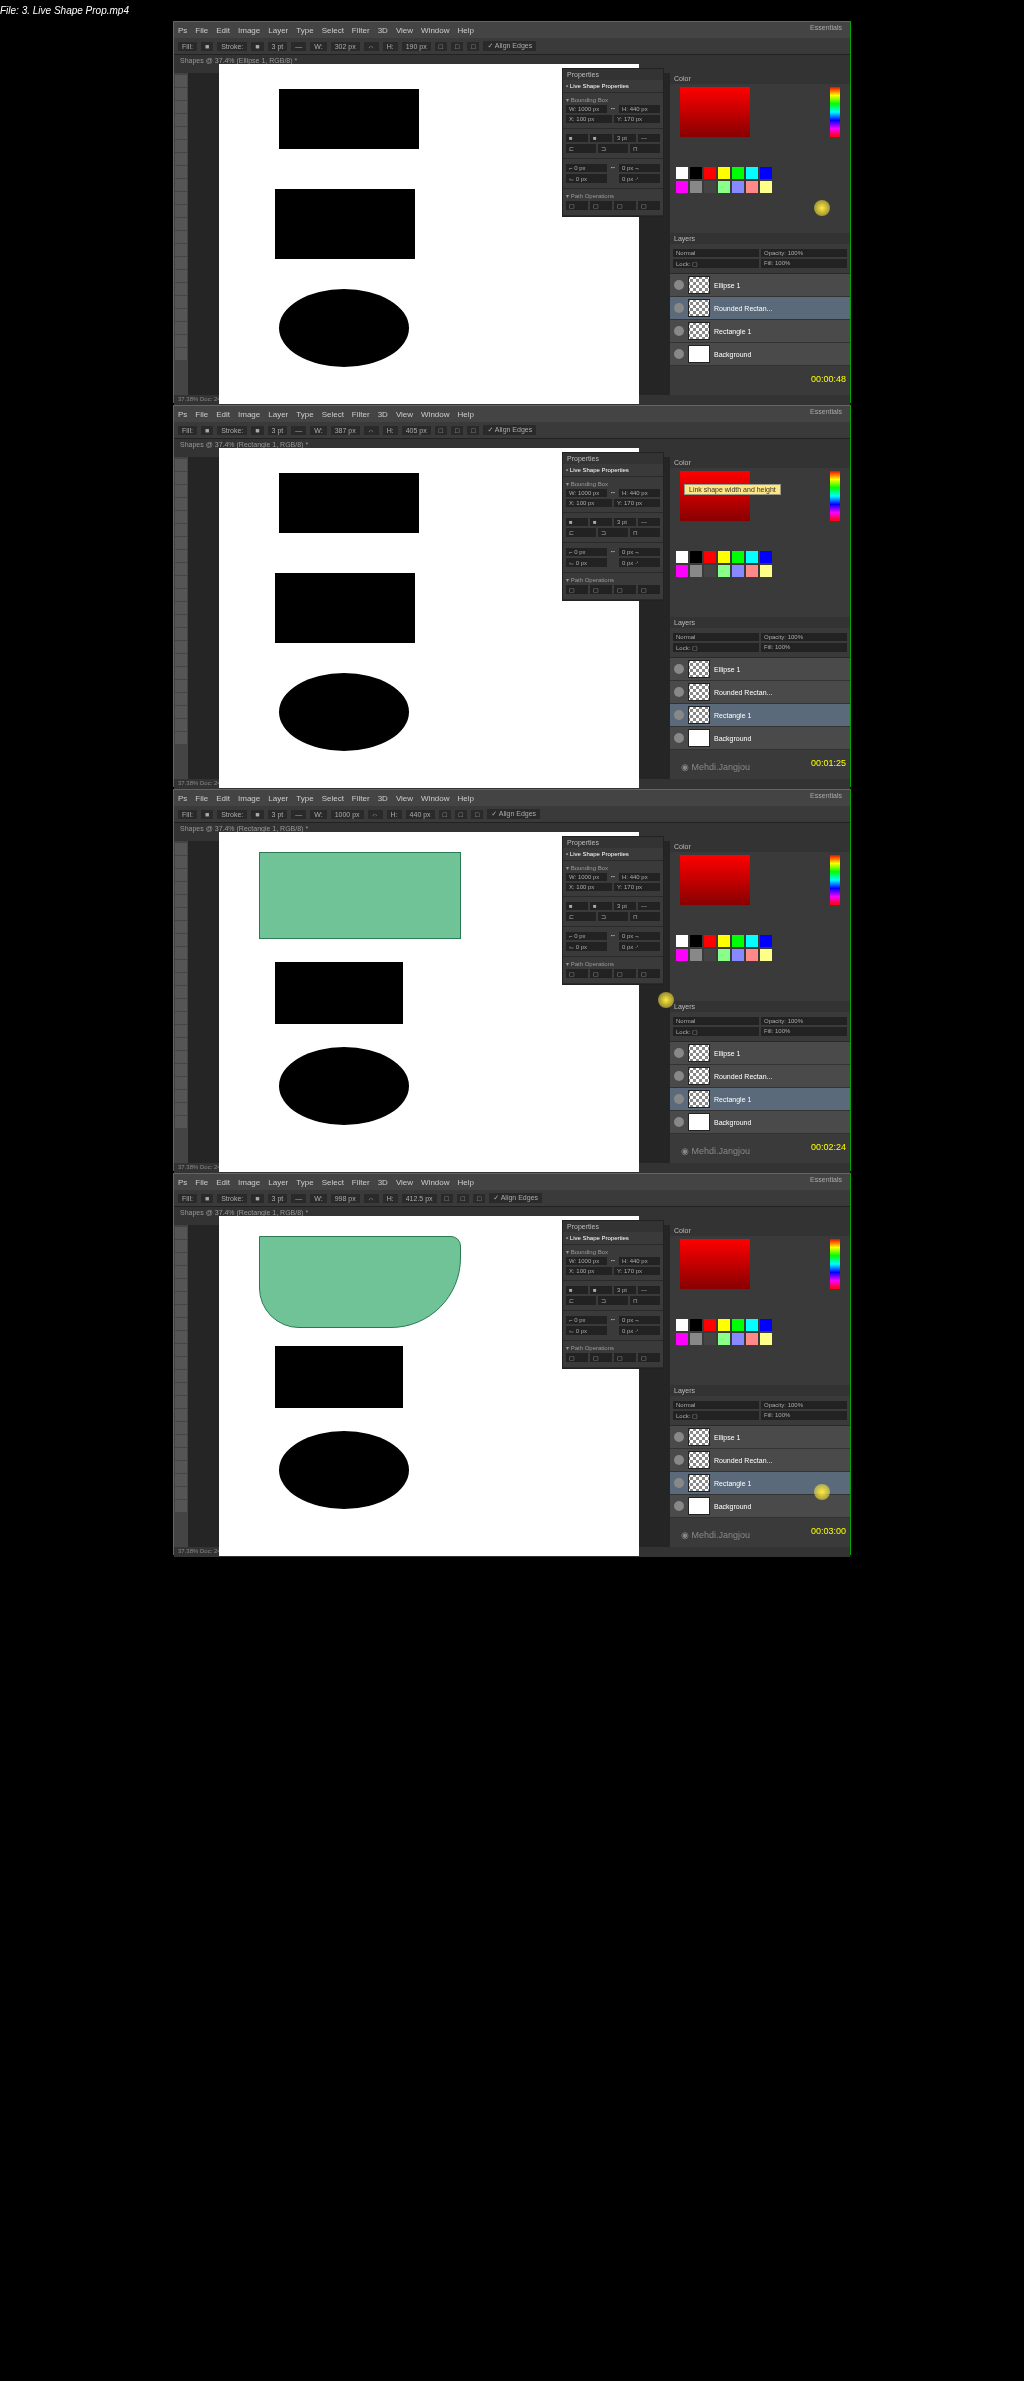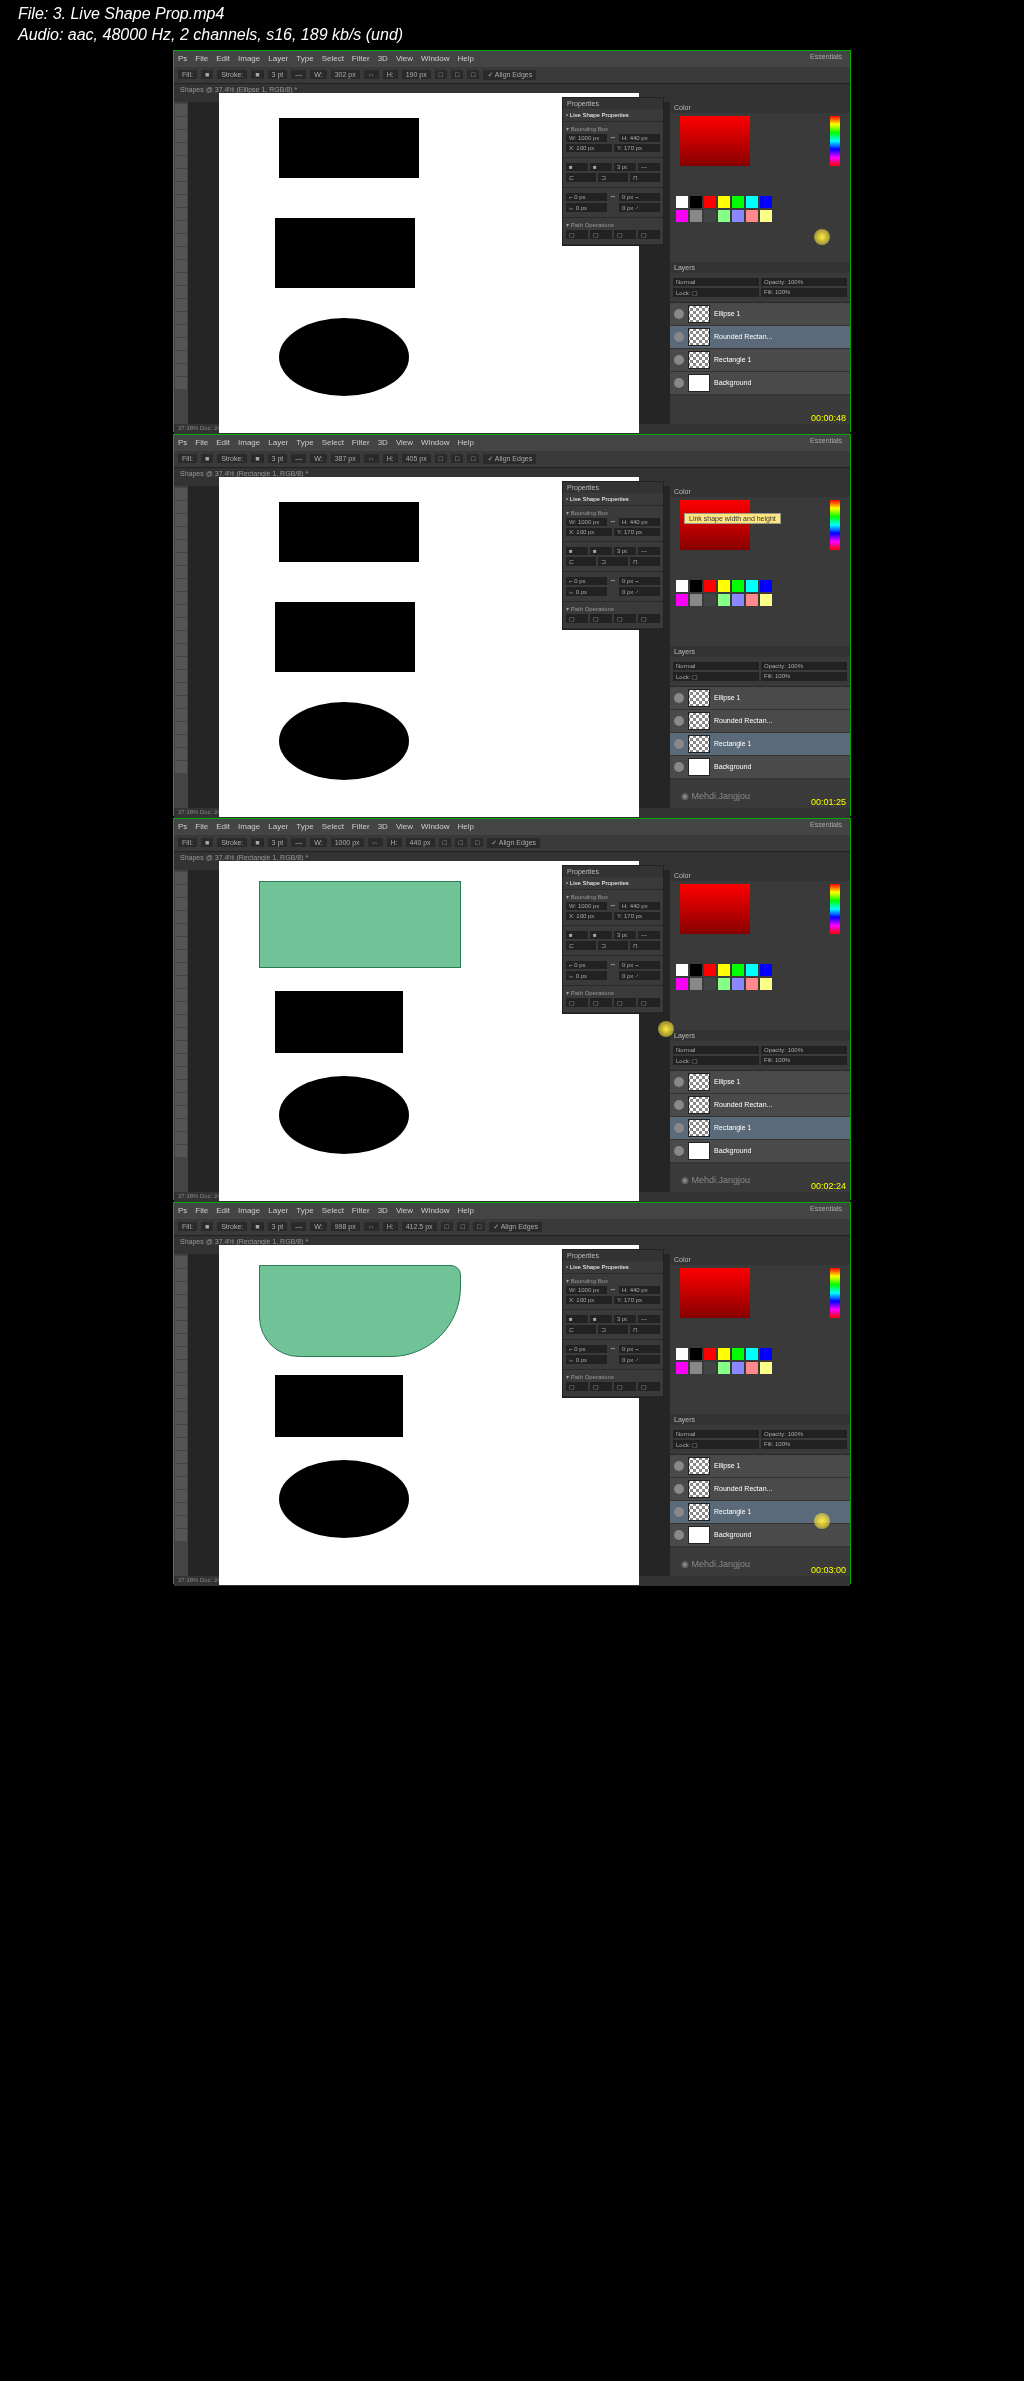--- a/index.html
+++ b/index.html
@@ -4,24 +4,24 @@
 <style>
 body {
   margin: 0;
   background: #000;
   font-family: Arial, sans-serif;
   font-size: 10px;
   color: #fff;
   width: 1024px;
 }
 .file-info {
-  padding: 4px 18px;
+  padding: 4px 0;
   background: #000;
   font-style: italic;
-  font-size: 16px;
+  font-size: 10px;
   line-height: 1.3;
 }
 .screenshot {
   position: relative;
   width: 676px;
   height: 380px;
   margin: 0 auto 2px;
   background: #333;
   border: 1px solid #0a0;
 }
@@ -234,21 +234,21 @@
 }
 .watermark {
   position: absolute;
   bottom: 14px;
   right: 100px;
   font-size: 9px;
   color: #888;
 }
 .timecode {
   position: absolute;
-  bottom: 8px;
+  bottom: 18px;
   right: 4px;
   font-size: 9px;
   color: #ff0;
   text-align: right;
 }
 .ws-label {
   position: absolute;
   top: 2px;
   right: 8px;
   font-size: 7px;
@@ -258,21 +258,20 @@
   position: absolute;
   background: #6fc396;
   border: 1px solid #2a7a52;
 }
 </style>
 </head>
 <body>
 
 <div class="file-info">
   <div>File: 3. Live Shape Prop.mp4</div>
-  <div>Audio: aac, 48000 Hz, 2 channels, s16, 189 kb/s (und)</div>
 </div>
 
 <div id="screenshots">
     <div class="screenshot">
       <div class="menu-bar">
         <span>Ps</span>
         <span>File</span>
         <span>Edit</span>
         <span>Image</span>
         <span>Layer</span>

